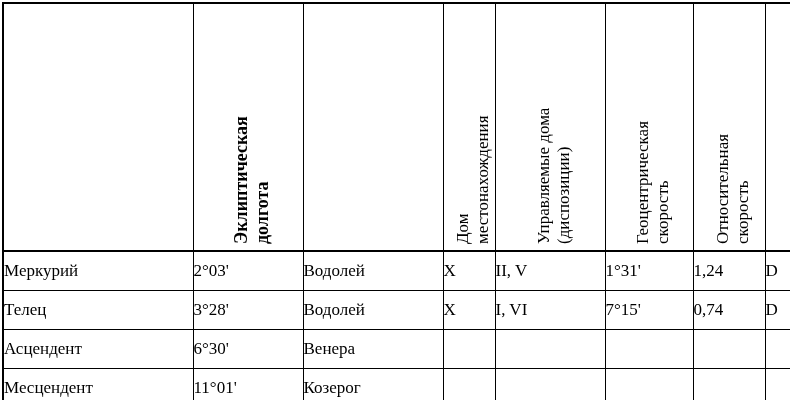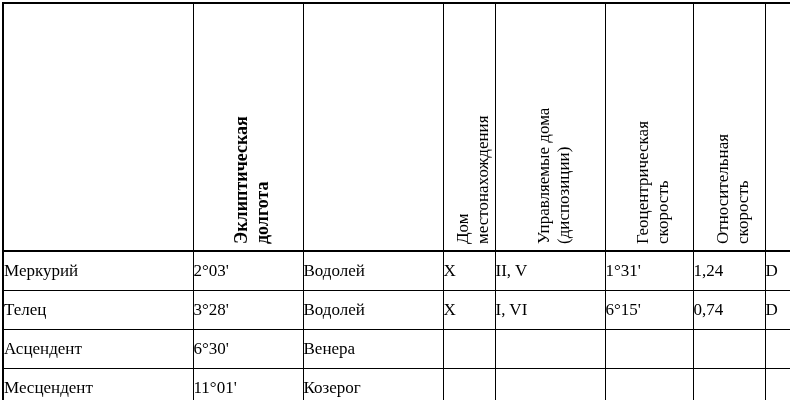--- a/index.html
+++ b/index.html
@@ -161,21 +161,21 @@
         <td class="body-cell num">1,24</td>
         <td class="body-cell num">D</td>
       </tr>
 
       <tr>
         <td class="body-cell name">Телец</td>
         <td class="body-cell bold">3°28'</td>
         <td class="body-cell sign">Водолей</td>
         <td class="body-cell num">X</td>
         <td class="body-cell num">I, VI</td>
-        <td class="body-cell num">6°15'</td>
+        <td class="body-cell num">7°15'</td>
         <td class="body-cell num">0,74</td>
         <td class="body-cell num">D</td>
       </tr>
 
       <tr>
         <td class="body-cell name">Асцендент</td>
         <td class="body-cell bold">6°30'</td>
         <td class="body-cell sign">Венера</td>
         <td class="body-cell num"></td>
         <td class="body-cell num"></td>

